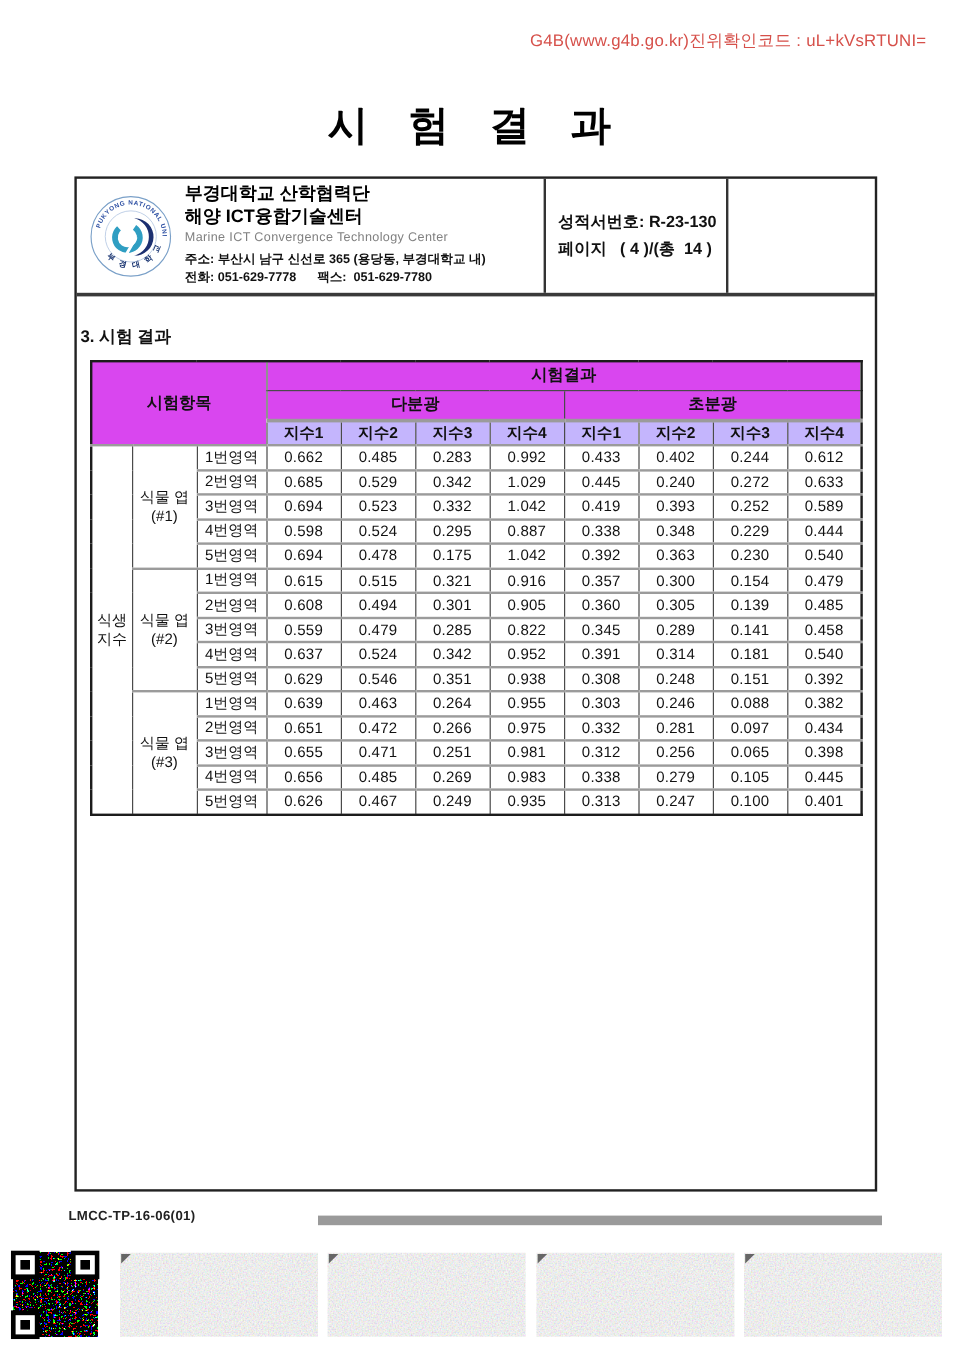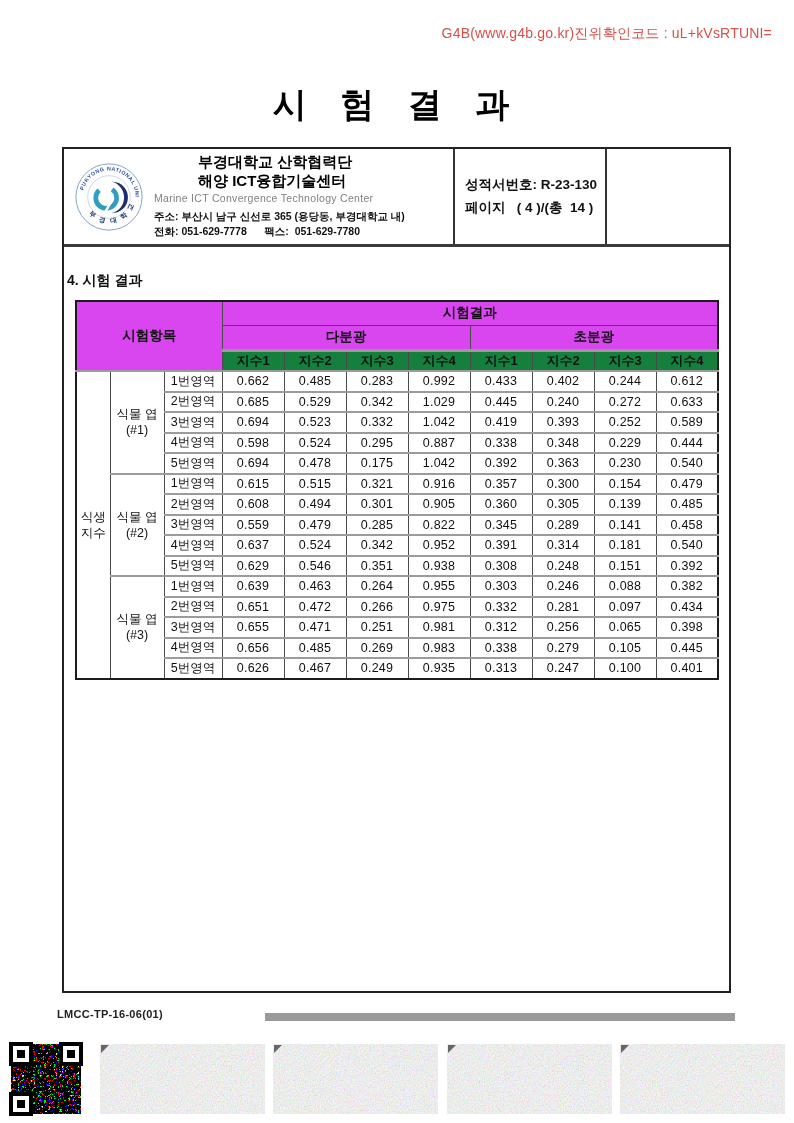--- a/index.html
+++ b/index.html
@@ -27,38 +27,38 @@
   .head-band{
     position:absolute;left:0;top:0;width:100%;height:98px;
     border-bottom:3px solid #3a3a3a;display:flex;box-sizing:border-box;
   }
   .head-left{width:389px;display:flex;align-items:center;box-sizing:border-box;padding-left:10px;}
   .head-mid{width:152px;border-left:2px solid #333;box-sizing:border-box;
     display:flex;flex-direction:column;justify-content:center;padding-left:10px;gap:5px;}
   .head-right{flex:1;border-left:2px solid #333;box-sizing:border-box;}
   .logo-wrap{width:70px;height:70px;flex:0 0 auto;margin-right:10px;}
   .org-block{line-height:1.25;}
-  .org-kr{font-size:15px;font-weight:bold;color:#000;margin-left:44px;}
+  .org-kr{font-size:15px;font-weight:bold;color:#000;}
   .org-en{font-size:10.5px;color:#808080;margin:2px 0 3px 0;letter-spacing:0.3px;}
   .org-small{font-size:10.5px;font-weight:bold;color:#111;line-height:1.5;white-space:pre;}
   .report-line{font-size:13.5px;font-weight:bold;white-space:pre;}
   
   .section-title{position:absolute;left:67px;top:272px;font-size:14px;font-weight:bold;}
   
   .tbl-wrap{position:absolute;left:75px;top:300px;}
   table.results{border-collapse:collapse;border:2px solid #1c1c1c;table-layout:fixed;}
   table.results th,table.results td{
     border-left:1px solid #4a4a4a;border-right:1px solid #4a4a4a;
     padding:0;text-align:center;vertical-align:middle;font-weight:normal;
     overflow:hidden;
   }
   tr.h1{height:24px;} tr.h2{height:25px;} tr.h3{height:21px;}
   tr.h1 th,tr.h2 th{font-size:13.5px;font-weight:bold;background:#d946ef;border-bottom:1px solid #4a4a4a;}
   tr.h2 th{border-bottom:3px solid #9b9b9b;}
-  tr.h3 th{font-size:13px;font-weight:bold;background:#15803d;border-bottom:1px solid #4a4a4a;}
+  tr.h3 th{font-size:13px;font-weight:bold;background:#c4b5fd;border-bottom:1px solid #4a4a4a;}
   th.stub{background:#fff;font-size:13.5px;font-weight:bold;margin-left:48px;}
   tr.body-row{height:20.5px;}
   tr.body-row td{border-top:2px solid #9b9b9b;font-size:12.5px;background:#fff;}
   td.vh{font-size:13px;line-height:1.3;word-break:break-all;padding:0 3px;}
   td.grp{font-size:13px;line-height:1.3;}
   td.area{font-size:13px;}
   td.num{font-size:12.5px;letter-spacing:0.2px;}
   
   .doc-code{position:absolute;left:57px;top:1008px;font-size:11px;font-weight:bold;color:#222;letter-spacing:0.3px;}
   .gray-bar{position:absolute;left:265px;top:1013px;width:470px;height:8px;background:#9a9a9a;}
@@ -134,21 +134,21 @@
       </div>
     </div>
     <div class="head-mid">
       <div class="report-line">성적서번호: R-23-130</div>
       <div class="report-line">페이지   ( 4 )/(총  14 )</div>
     </div>
     <div class="head-right"></div>
   </div>
 </div>
 
-<div class="section-title">4. 시험 결과</div>
+<div class="section-title">3. 시험 결과</div>
 
 <div class="tbl-wrap">
   <table class="results">
     <colgroup>
       <col style="width:34px">
         <col style="width:54px">
         <col style="width:58px">
       <col style="width:62px">
         <col style="width:62px">
         <col style="width:62px">

